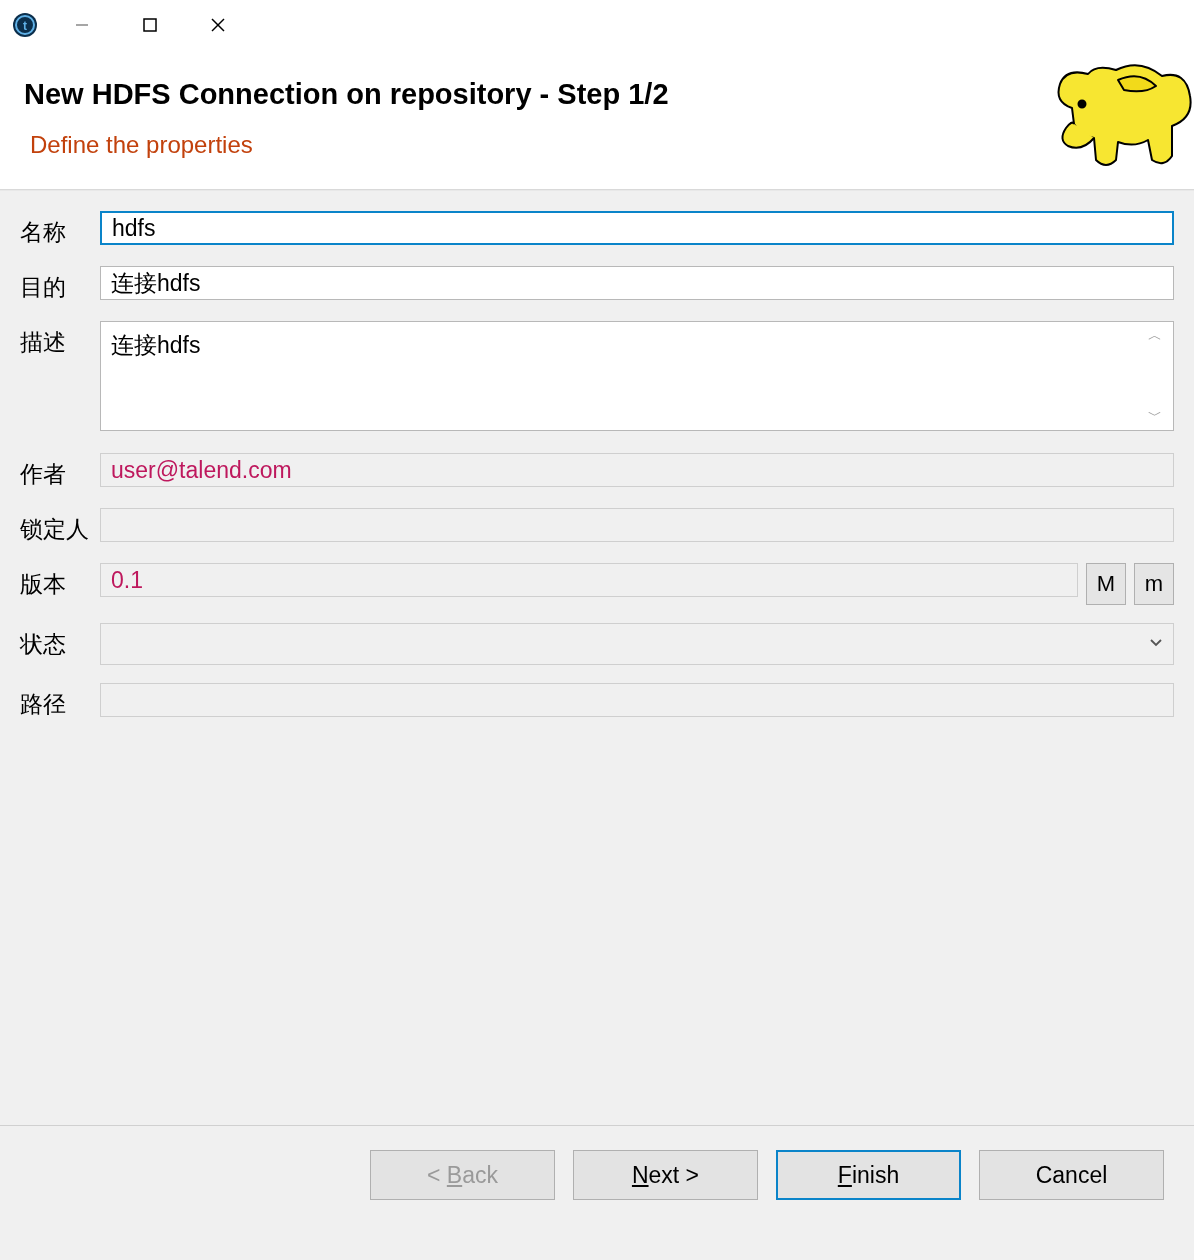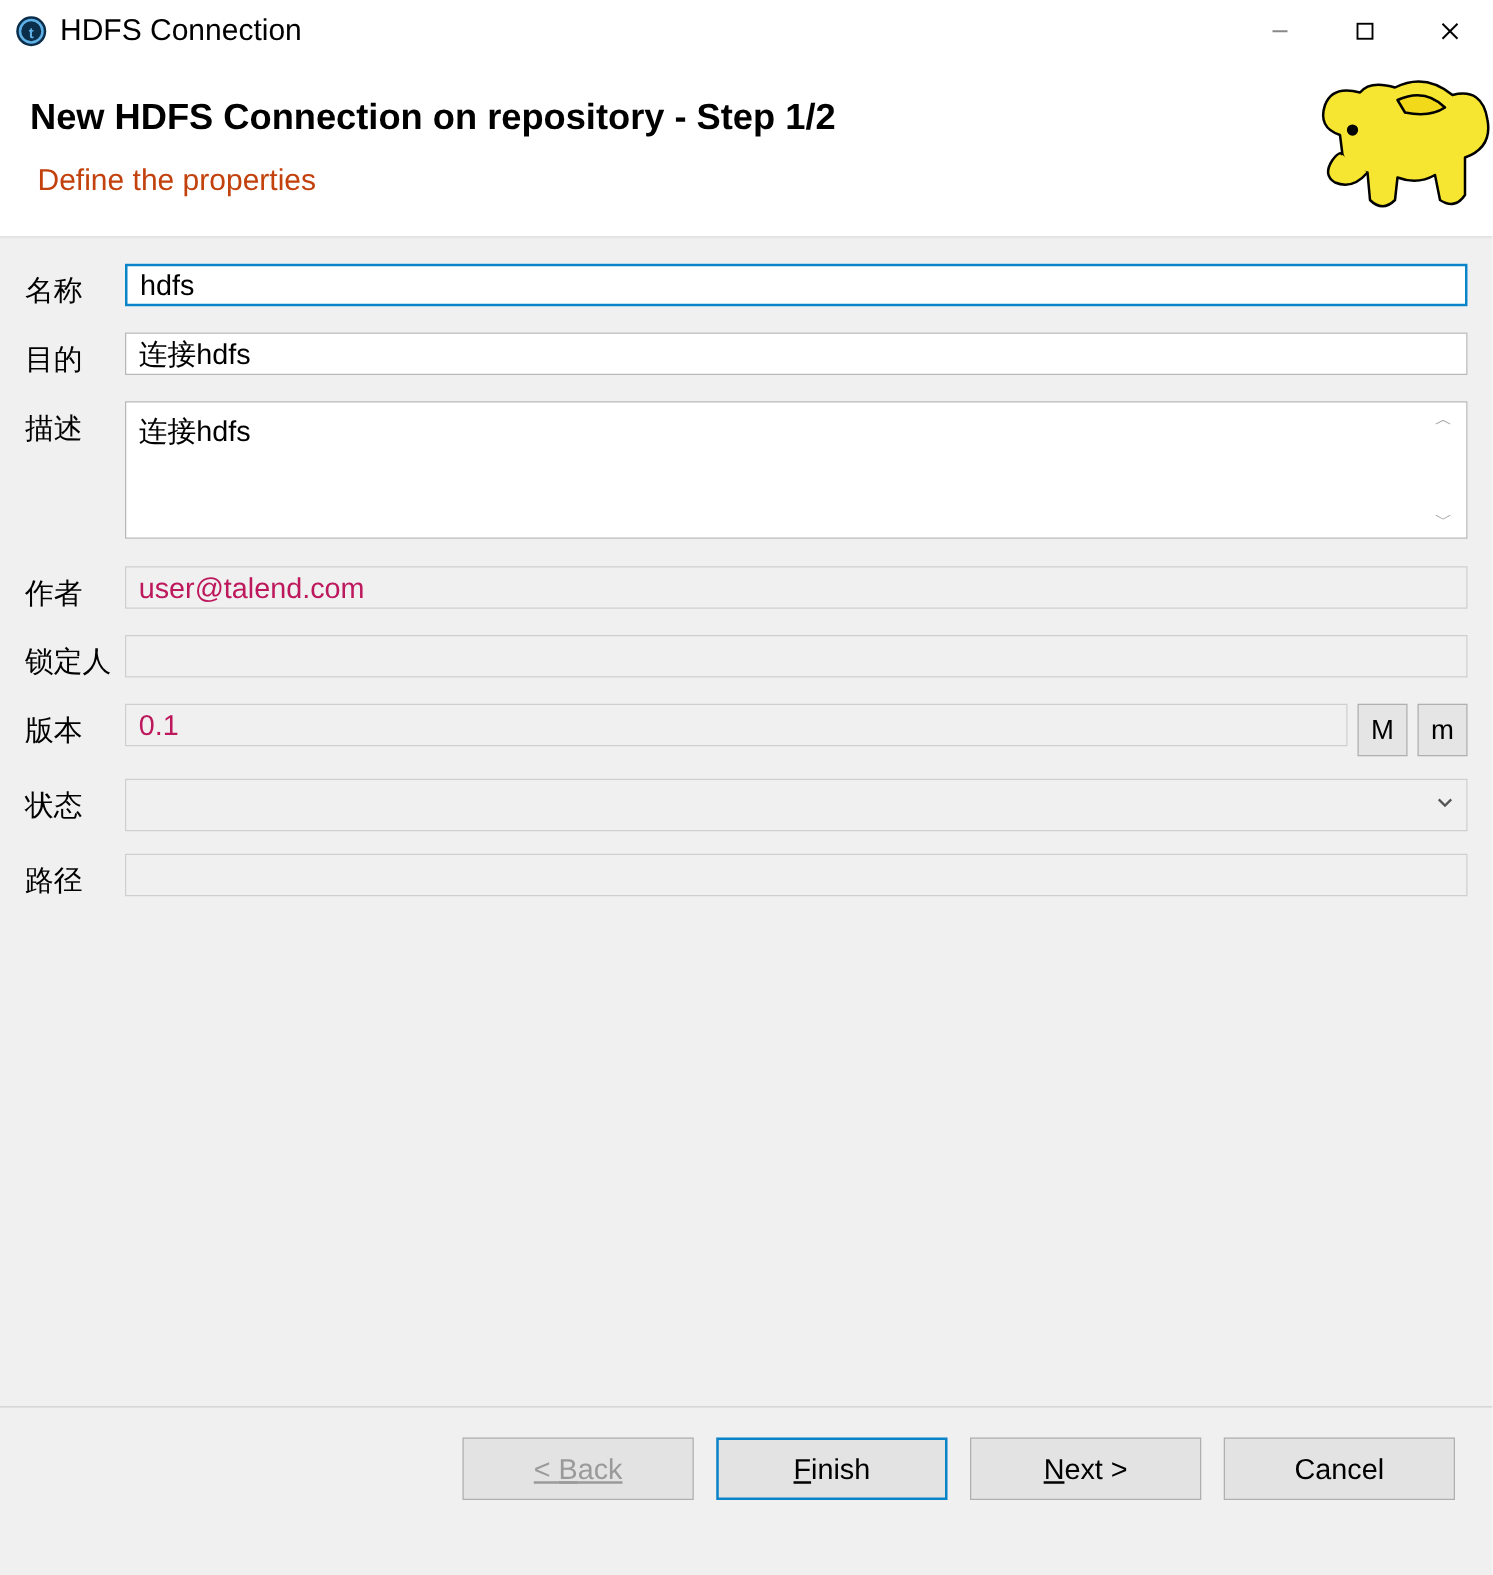--- a/index.html
+++ b/index.html
@@ -186,42 +186,40 @@
     border: 1px solid #b0b0b0;
     background: #e3e3e3;
     font-size: 23px;
     font-family: inherit;
     cursor: pointer;
     color: #000;
   }
   .wizard-btn.disabled {
     color: #9a9a9a;
     cursor: default;
-    text-decoration: underline;
   }
   .wizard-btn.primary {
     border: 2px solid #0a84c9;
     background: #e3e3e3;
   }
   .mnemonic { text-decoration: underline; }
 </style>
 </head>
 <body>
 
 <div class="window">
 
   <div class="titlebar">
     <span class="titlebar-icon">
       <svg viewBox="0 0 26 26">
         <circle cx="13" cy="13" r="12" fill="#0b2e4b"></circle>
         <circle cx="13" cy="13" r="9" fill="none" stroke="#5fb0e6" stroke-width="2"></circle>
         <text x="13" y="18" text-anchor="middle" font-size="12" fill="#5fb0e6" font-weight="bold">t</text>
       </svg>
     </span>
-    <span class="titlebar-text">HDFS Connection</span>
     <div class="win-controls">
       <div class="win-btn">
         <svg viewBox="0 0 16 16">
             <line x1="2" y1="8" x2="14" y2="8" stroke="#888" stroke-width="1.5"></line>
           </svg>
       </div>
       <div class="win-btn">
         <svg viewBox="0 0 16 16">
             <rect x="2" y="2" width="12" height="12" fill="none" stroke="#000" stroke-width="1.5"></rect>
           </svg>
@@ -322,18 +320,18 @@
       <div class="form-label">路径</div>
       <div class="form-field">
         <input class="text-input readonly" readonly="" value="" style="">
       </div>
     </div>
 
   </div>
 
   <div class="footer">
     <button class="wizard-btn disabled" disabled="">&lt; <span class="mnemonic">B</span>ack</button>
+    <button class="wizard-btn"><span class="mnemonic">N</span>ext &gt;</button>
     <button class="wizard-btn primary"><span class="mnemonic">F</span>inish</button>
-    <button class="wizard-btn"><span class="mnemonic">N</span>ext &gt;</button>
     <button class="wizard-btn">Cancel</button>
   </div>
 
 </div>
 
 </body></html>

